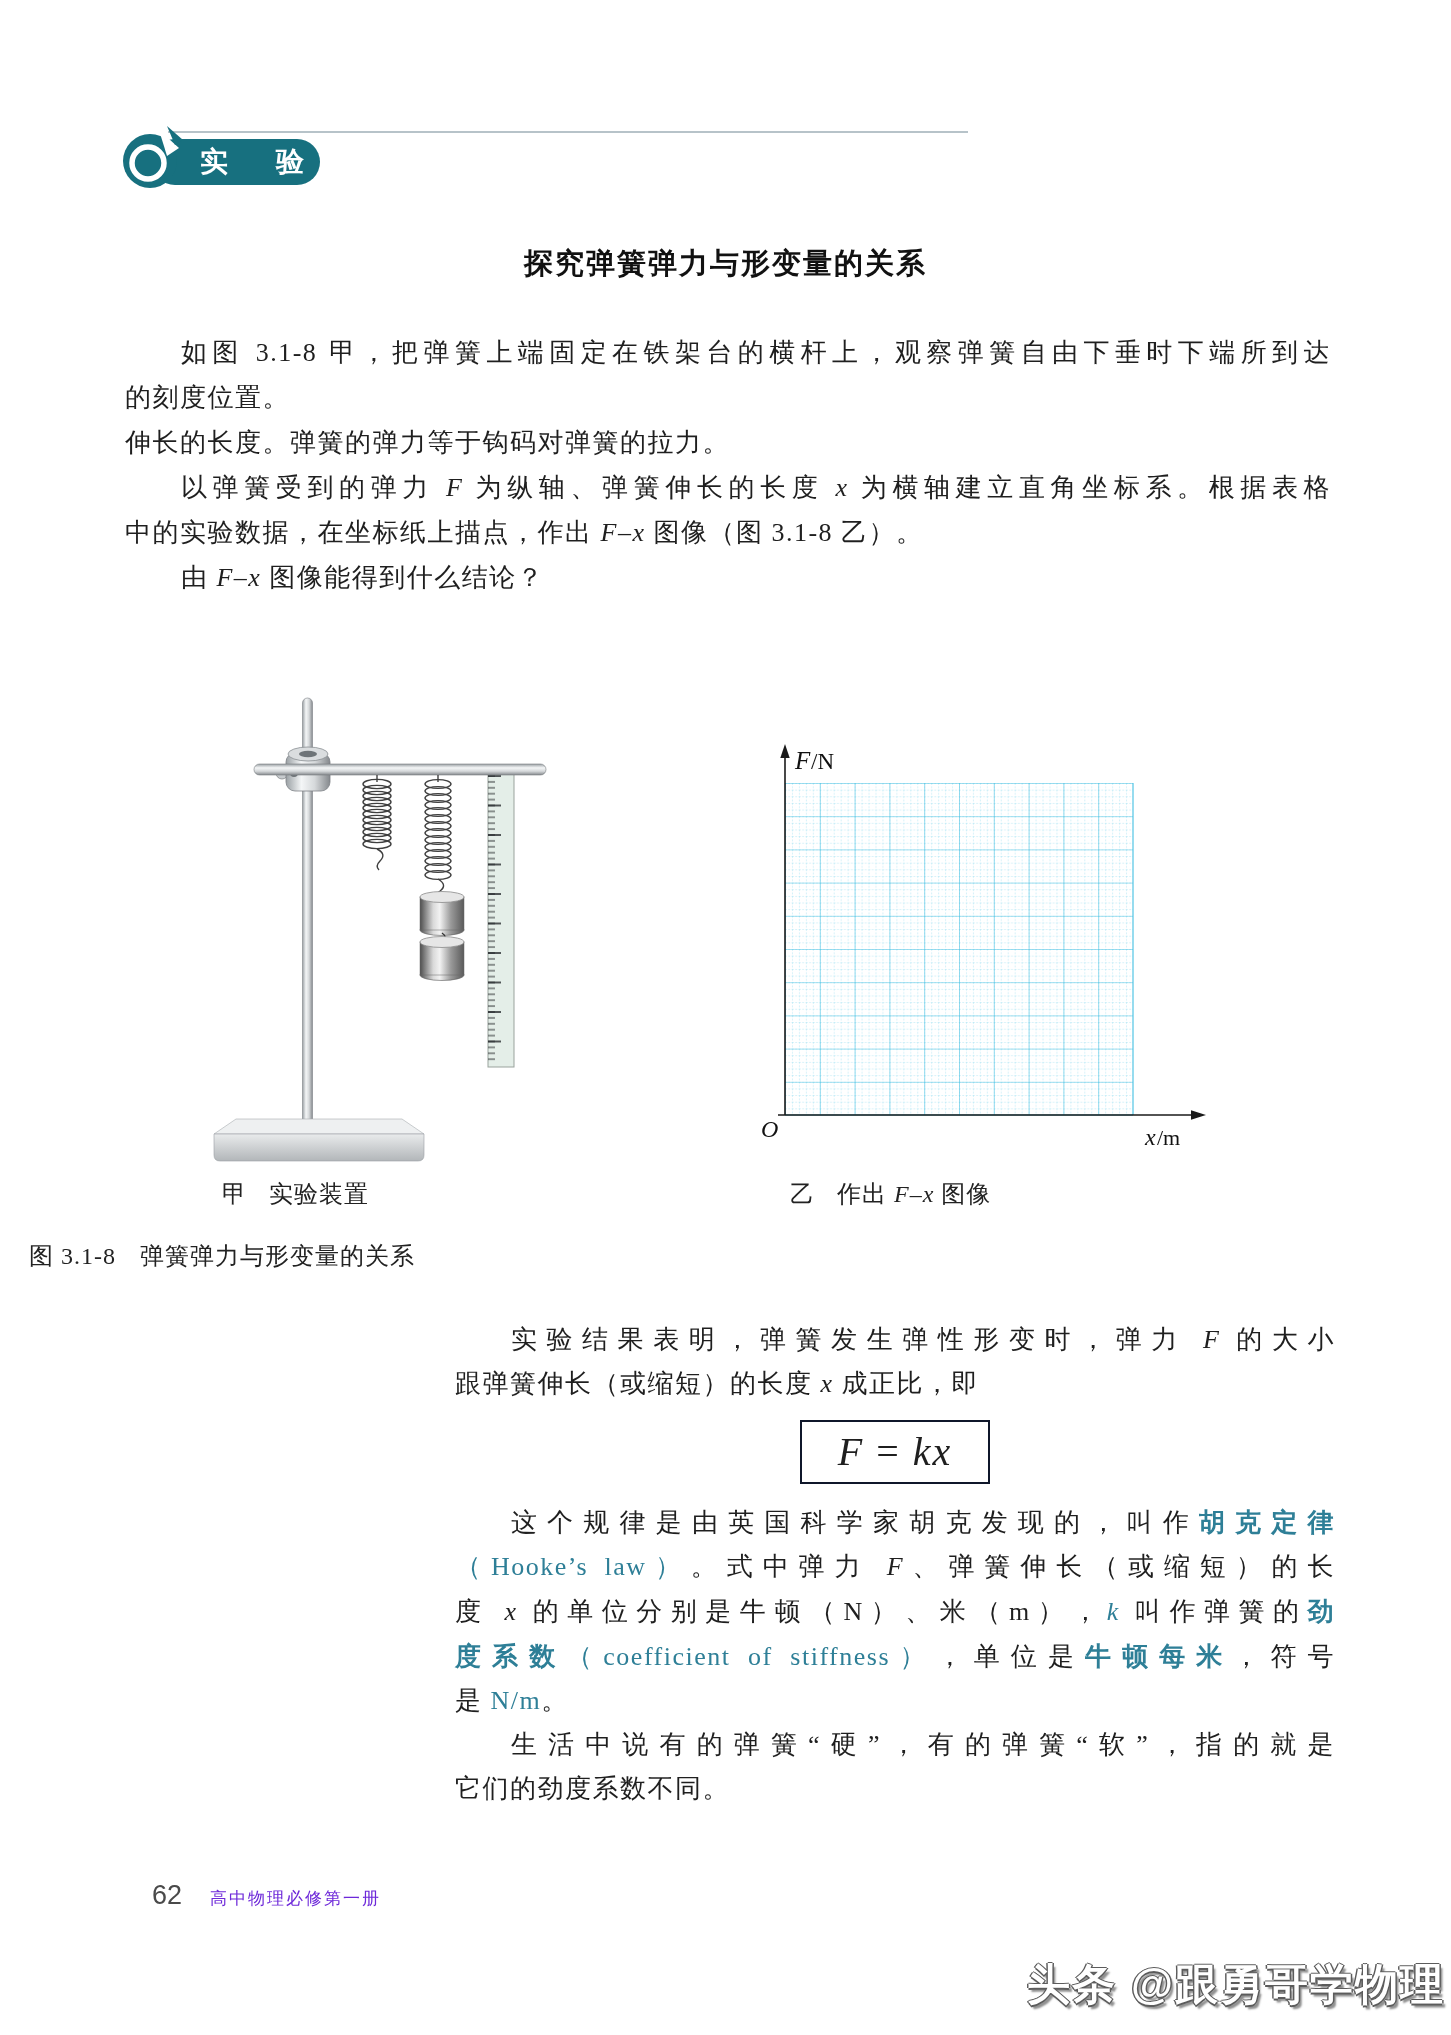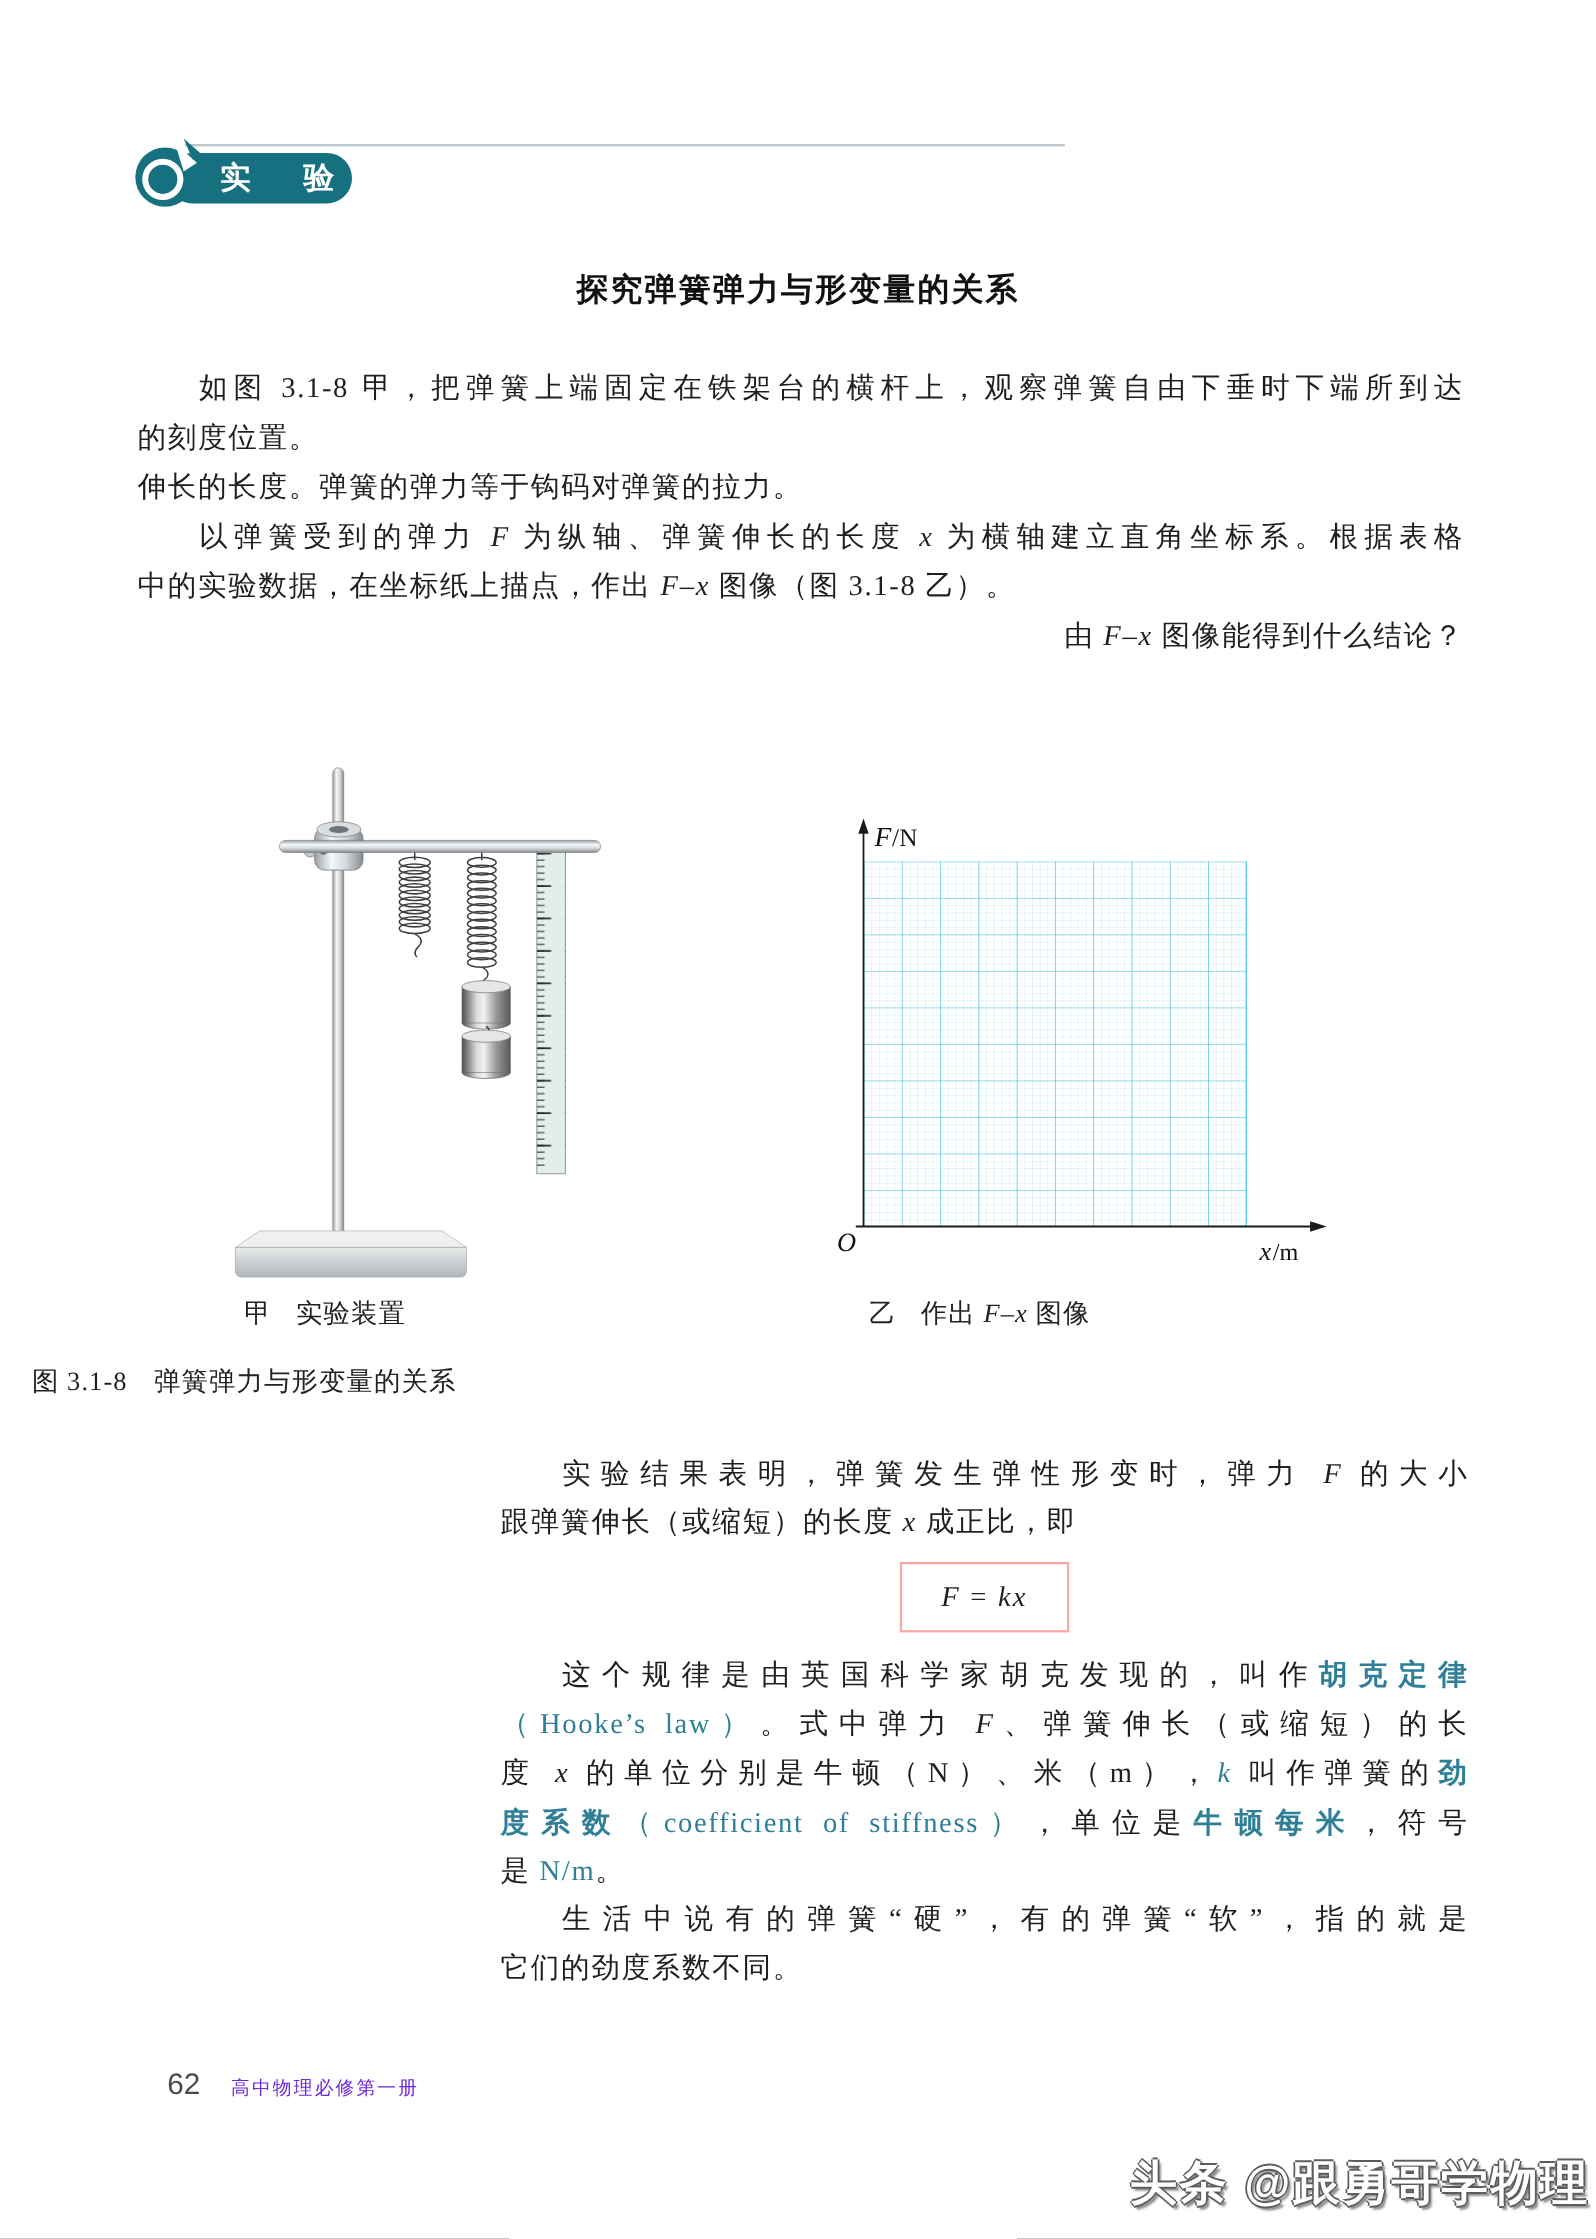--- a/index.html
+++ b/index.html
@@ -11,38 +11,38 @@
         border-radius:23px;color:#fff;font-family:"Liberation Sans","DejaVu Sans",sans-serif;
         font-weight:700;font-size:28px;line-height:46px;padding-left:48px;letter-spacing:10px;box-sizing:border-box;}
   .badge-icon{position:absolute;left:121px;top:126px;width:62px;height:66px;}
   
   .title{position:absolute;left:0;top:244px;width:1451px;text-align:center;
          font-size:29px;font-weight:700;letter-spacing:2px;color:#111;}
   
   .intro{position:absolute;left:125px;top:330px;width:1206px;font-size:26px;line-height:45px;letter-spacing:1.5px;}
   .jl{text-align:justify;text-align-last:justify;}
   .ll{text-align:left;}
-  .ind{text-indent:2.15em;text-align:right;}
+  .ind{text-indent:2.15em;}
   .v{font-style:italic;font-family:"Liberation Serif","DejaVu Serif",serif;}
   
   .apparatus{position:absolute;left:188px;top:683px;width:372px;height:487px;}
   .graph{position:absolute;left:745px;top:735px;width:470px;height:440px;}
   .cap{position:absolute;font-size:24px;color:#222;letter-spacing:1px;}
   .cap-jia{left:222px;top:1178px;width:220px;}
   .cap-yi{left:790px;top:1178px;width:330px;}
   .cap-main{left:0;top:1240px;width:1451px;}
   .cap-tag{margin-right:22px;}
   .cap-num{margin-right:24px;margin-left:29px;}
   
   .results{position:absolute;left:455px;top:1318px;width:880px;font-size:26px;line-height:44px;letter-spacing:1.5px;}
   .term{font-family:"Liberation Sans","DejaVu Sans",sans-serif;font-weight:700;color:#2e7f97;}
   .en{color:#2e7f97;}
   .vt{color:#2e7f97;font-style:italic;}
-  .formula-box{width:fit-content;margin:14px auto 16px auto;border:2px solid #fca5a5;
-        padding:8px 36px;font-size:26px;letter-spacing:2px;}
+  .formula-box{width:fit-content;margin:14px auto 16px auto;border:2px solid #0f172a;
+        padding:8px 36px;font-size:40px;letter-spacing:2px;}
   
   .footer{position:absolute;left:152px;top:1880px;display:flex;align-items:baseline;}
   .pgnum{font-family:"Liberation Sans","DejaVu Sans",sans-serif;font-size:27px;color:#4a4a4a;margin-right:28px;text-align:center;}
   .book{font-size:17px;color:#6d28d9;letter-spacing:2px;}
   
   .watermark{position:absolute;right:6px;top:1956px;font-family:"Liberation Sans","DejaVu Sans",sans-serif;
         font-size:43px;font-weight:700;color:#ffffff;letter-spacing:2px;
         text-shadow:1.5px 0 #5c5c5c,-1.5px 0 #5c5c5c,0 1.5px #5c5c5c,0 -1.5px #5c5c5c,3px 4px 2px #8f8f8f;}
   
   text{font-family:"Liberation Serif","DejaVu Serif",serif;fill:#111;}

